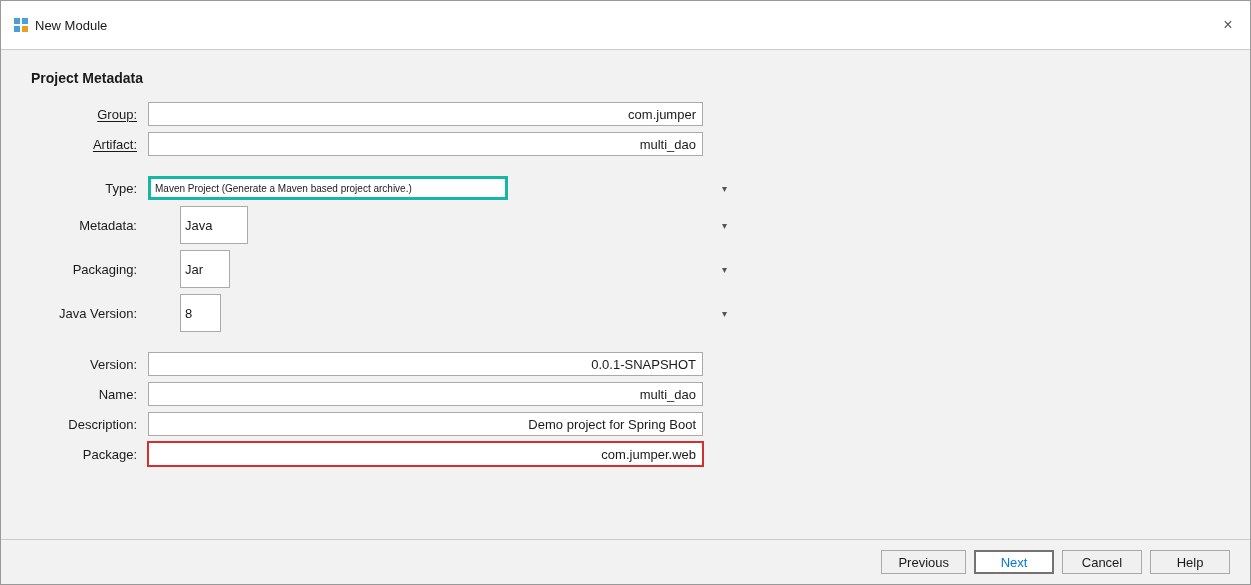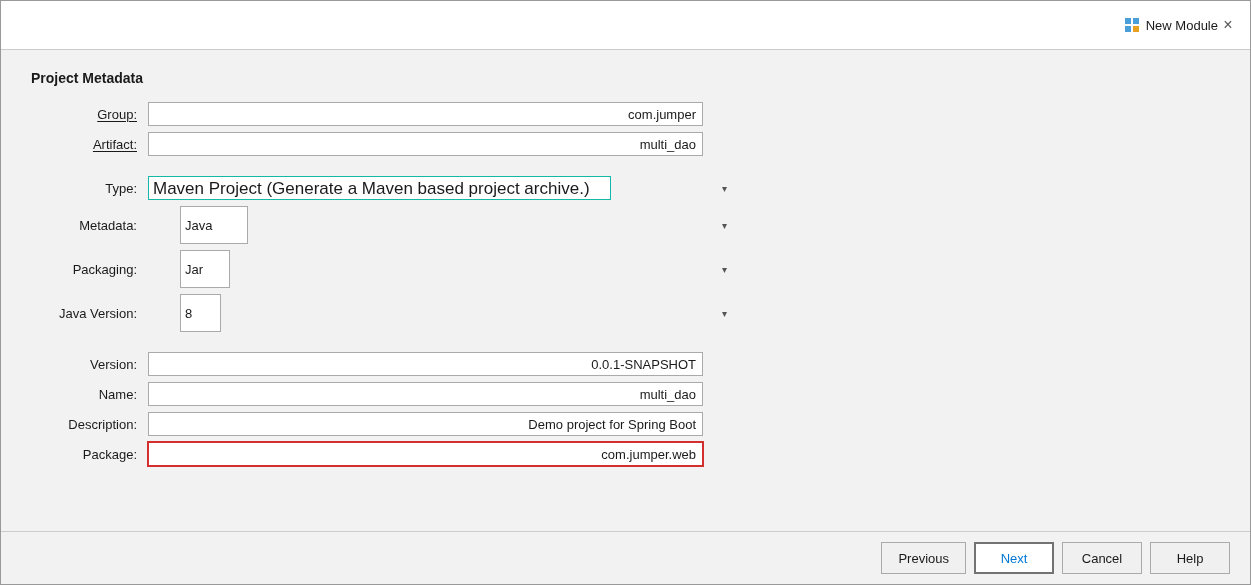--- a/index.html
+++ b/index.html
@@ -24,21 +24,21 @@
       flex-direction: column;
       position: relative;
     }
 
     .title-bar {
       background: #fff;
       border-bottom: 1px solid #ccc;
       padding: 24px 12px;
       display: flex;
       align-items: center;
-      justify-content: flex-end;
+      justify-content: space-between;
       height: 32px;
     }
 
     .title-bar-left {
       display: flex;
       align-items: center;
       gap: 6px;
     }
 
     .title-icon {
@@ -161,43 +161,43 @@
       content: '▾';
       position: absolute;
       right: 4px;
       pointer-events: none;
       font-size: 10px;
       color: #555;
     }
 
     .type-select-container select {
       height: 24px;
-      border: 1px solid #14b8a6;
+      border: 3px solid #14b8a6;
       background: #fff;
       padding: 0 20px 0 4px;
-      font-size: 17px;
+      font-size: 10px;
       color: #1a1a1a;
       cursor: pointer;
       appearance: none;
       -webkit-appearance: none;
       min-width: 360px;
     }
 
     .dialog-footer {
       padding: 10px 20px;
       border-top: 1px solid #ccc;
       display: flex;
       justify-content: flex-end;
       align-items: center;
       gap: 8px;
       background: #f2f2f2;
     }
 
     .btn {
-      height: 32px;
+      height: 24px;
       padding: 0 16px;
       font-size: 13px;
       border: 1px solid #aaa;
       background: #f0f0f0;
       cursor: pointer;
       color: #1a1a1a;
       min-width: 80px;
     }
 
     .btn.primary {

